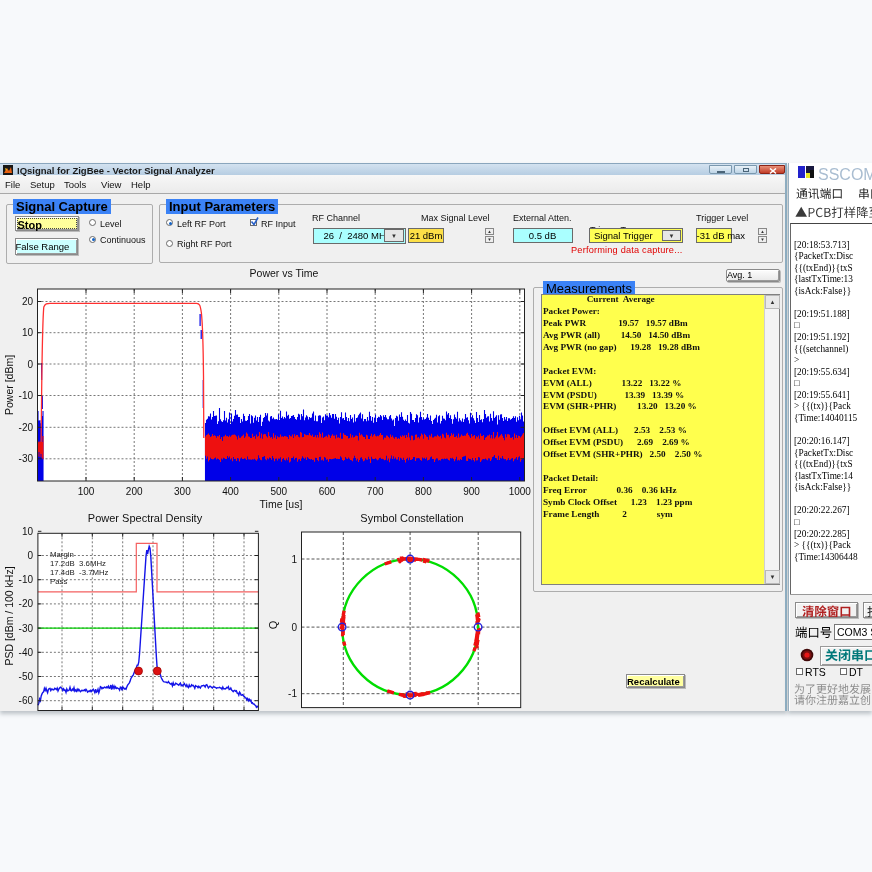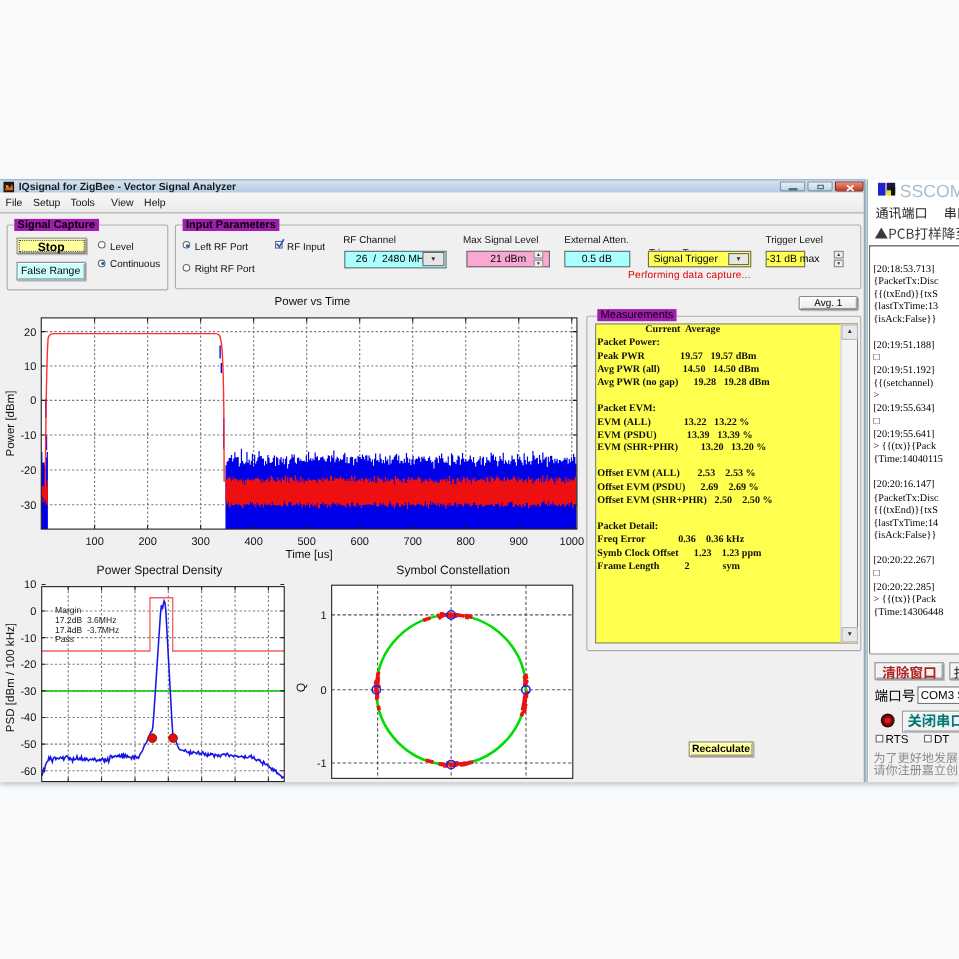--- a/index.html
+++ b/index.html
@@ -5,29 +5,29 @@
 html,body{width:872px;height:872px;background:#f7f9fb;font-family:"Liberation Sans",sans-serif;overflow:hidden}
 #canvas{position:relative;width:872px;height:872px;background:#f7f9fb}
 .abs{position:absolute}
 #mw{left:0;top:163px;width:787px;height:548px;background:#f0f0f0;box-shadow:0 3px 4px rgba(120,130,140,.45);border-right:2px solid #8fb0c4}
 #titlebar{left:0;top:0;width:100%;height:12px;background:linear-gradient(#d3e2f0,#b6cde2);border-top:1px solid #8aa6bd}
 #title{left:17px;top:1px;font-size:9.5px;font-weight:bold;color:#1a1a1a;white-space:nowrap}
 #menubar{left:0;top:12px;width:100%;height:19px;background:linear-gradient(#f7f7f7,#ebebeb);border-bottom:1px solid #a8a8a8}
 .mi{position:absolute;top:3.5px;font-size:9.5px;color:#111}
 #client{left:0;top:32px;width:100%;height:516px;background:#f0f0f0}
 .grp{position:absolute;border:1px solid #adadad;border-radius:2px}
-.grplab{position:absolute;background:#a21caf;font-size:10px;font-weight:bold;color:#000;padding:0 3px;white-space:nowrap}
+.grplab{position:absolute;background:#3b82f6;font-size:13px;font-weight:bold;color:#000;padding:0 3px;white-space:nowrap}
 .lab{position:absolute;font-size:9px;color:#111;white-space:nowrap}
 .field{position:absolute;border:1px solid #6a6a6a;font-size:9.5px;color:#000;text-align:center;line-height:13px;white-space:nowrap}
 .dd{position:absolute;border:1px solid #6a6a6a;background:#e6e6e6;font-size:6px;color:#333;text-align:center}
 .spin{position:absolute;width:9px;border:1px solid #888;background:#eee;font-size:4.5px;line-height:6px;color:#333;text-align:center}
 .rad{position:absolute;width:7px;height:7px;border-radius:50%;border:1px solid #6a6a6a;background:#fff}
 .rad.sel::after{content:"";position:absolute;left:1.5px;top:1.5px;width:3px;height:3px;border-radius:50%;background:#1464c8}
 .chk{position:absolute;width:7px;height:7px;border:1px solid #6a6a6a;background:#fff}
-.btn3{position:absolute;border:1px solid #8a8a8a;box-shadow:inset 1px 1px 0 #fff,inset -1px -1px 0 #9a9a9a,1px 1px 0 #bbb;text-align:center}
+.btn3{position:absolute;border:1px solid #8a8a8a;box-shadow:inset 1px 1px 0 #fff,inset -1px -1px 0 #9a9a9a,1px 1px 0 #bbb;}
 #sw{left:788px;top:163px;width:84px;height:548px;background:#fff;border-left:1px solid #9ab0c0;box-shadow:0 3px 4px rgba(120,130,140,.45)}
 pre{font-family:Liberation Serif, serif}
 #meas-pre{position:absolute;left:543px;top:99px;font-size:9.2px;line-height:11.93px;font-weight:bold;color:#111;letter-spacing:0}
 #log-pre{position:absolute;left:5px;top:76.5px;font-size:9.3px;line-height:11.56px;color:#000}
 </style></head>
 <body>
 <div id="canvas">
 
   <div id="mw" class="abs">
     <div id="menubar" class="abs">
@@ -77,21 +77,21 @@
       <div class="lab" style="left:177px;top:44px">Right RF Port</div>
       <div class="chk" style="left:249.5px;top:24px"></div>
       <svg class="abs" style="left:249px;top:21px" width="11" height="11">
           <path d="M2.5 5.5l2.5 3 4-7" stroke="#2860c8" stroke-width="1.6" fill="none"></path>
         </svg>
       <div class="lab" style="left:261px;top:23.5px">RF Input</div>
       <div class="lab" style="left:312px;top:18px">RF Channel</div>
       <div class="field" style="left:312.5px;top:32.5px;width:93.5px;height:16px;background:#aaffff;line-height:14.5px;text-align:left;padding-left:10px">26&nbsp;&nbsp;/&nbsp;&nbsp;2480 MHz</div>
       <div class="dd" style="left:384px;top:34px;width:20px;height:13px;line-height:13px">▼</div>
       <div class="lab" style="left:421px;top:18px">Max Signal Level</div>
-      <div class="field" style="left:424px;top:33px;width:76px;height:14.5px;background:#f9a8d4">21 dBm</div>
+      <div class="field" style="left:408px;top:33px;width:36px;height:14.5px;background:#fde047">21 dBm</div>
       <div class="spin" style="left:485px;top:33px;height:7px">▲</div>
       <div class="spin" style="left:485px;top:40.5px;height:7px">▼</div>
       <div class="lab" style="left:513px;top:18px">External Atten.</div>
       <div class="field" style="left:512.5px;top:33px;width:60px;height:14.5px;background:#aaffff">0.5 dB</div>
       <div class="lab" style="left:590px;top:30px">Trigger Type</div>
       <div class="field" style="left:589px;top:33px;width:94px;height:14.5px;background:#ffff55;text-align:left;padding-left:4px">Signal Trigger</div>
       <div class="dd" style="left:662px;top:34.5px;width:19px;height:11.5px;line-height:11.5px">▼</div>
       <div class="lab" style="left:696px;top:18px">Trigger Level</div>
       <div class="field" style="left:695.5px;top:33px;width:36px;height:14.5px;background:#ffff55">-31 dB max</div>
       <div class="spin" style="left:758px;top:33px;height:7px">▲</div>

